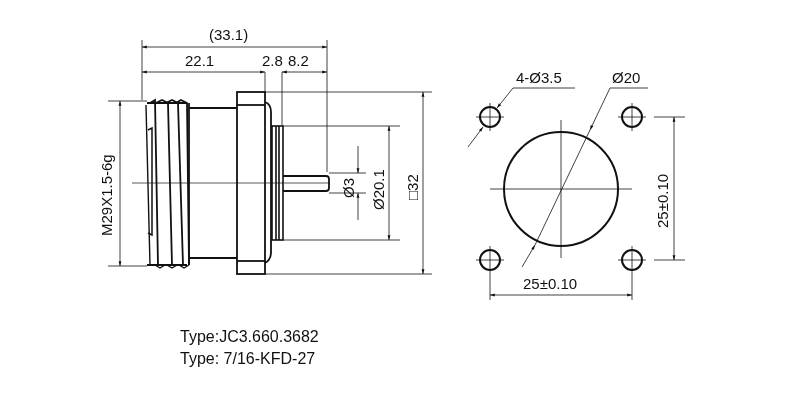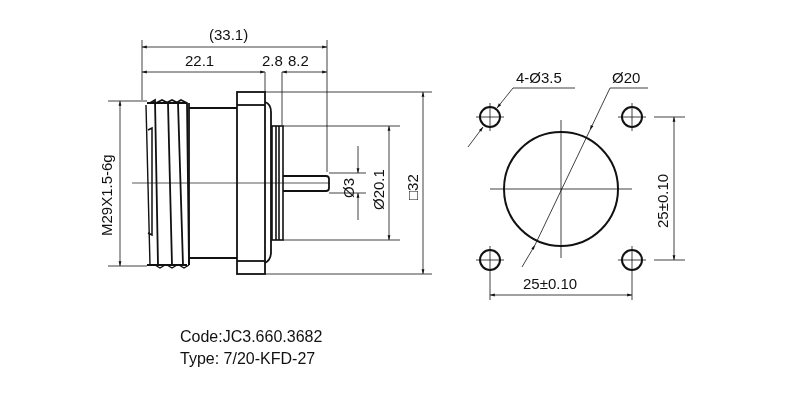--- a/index.html
+++ b/index.html
@@ -159,14 +159,14 @@
   <g>
     <text class="dim" x="516" y="83">4-Ø3.5</text>
   </g>
   <g>
     <text class="dim" x="612" y="83"><tspan>Ø</tspan><tspan>20</tspan></text>
   </g>
   <text class="dim" x="523" y="289">25±0.10</text>
   <text class="dim" x="0" y="0" transform="translate(668,228) rotate(-90)">25±0.10</text>
 </svg>
 
-<div class="info" id="code">Code:JC3.660.3682</div>
-<div class="info" id="type">Type: 7/20-KFD-27</div>
+<div class="info" id="code">Type:JC3.660.3682</div>
+<div class="info" id="type">Type: 7/16-KFD-27</div>
 
 </body></html>

